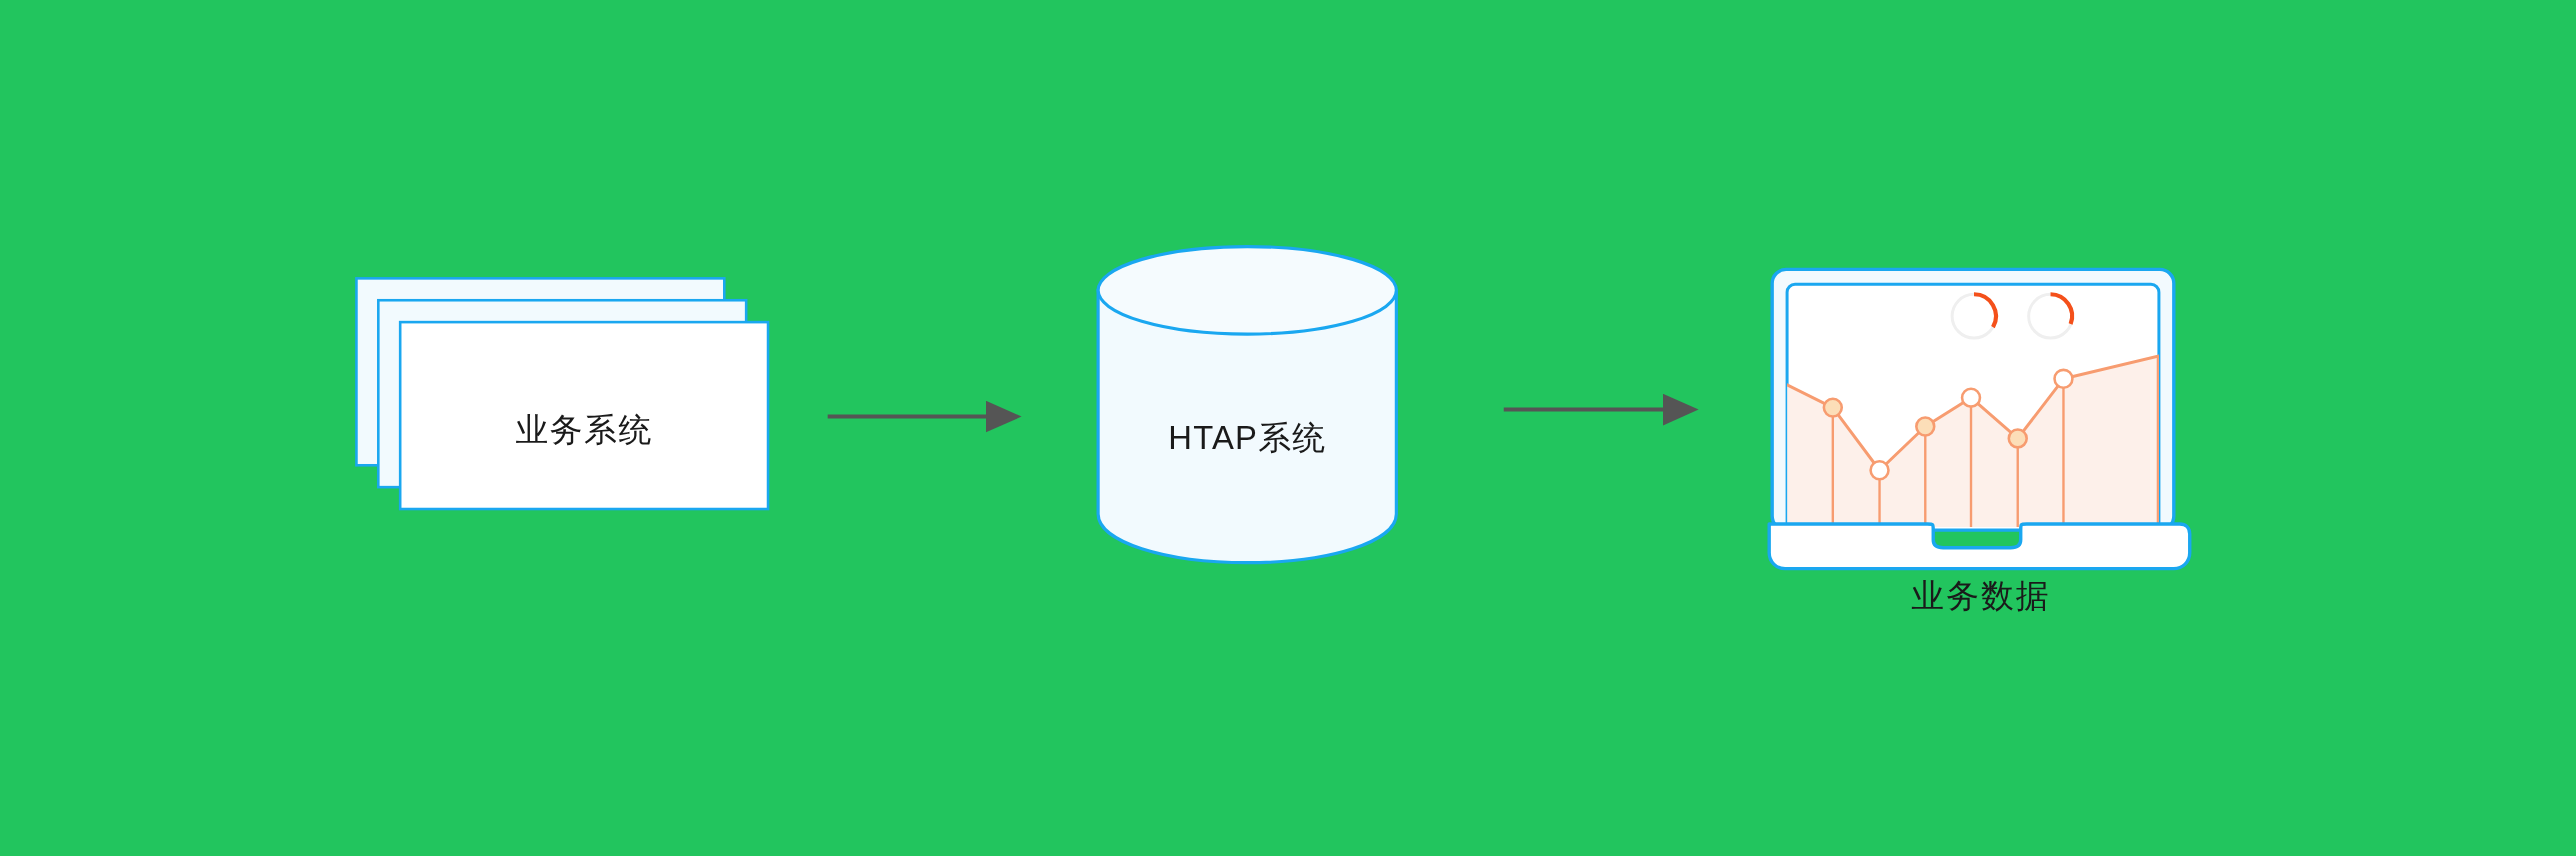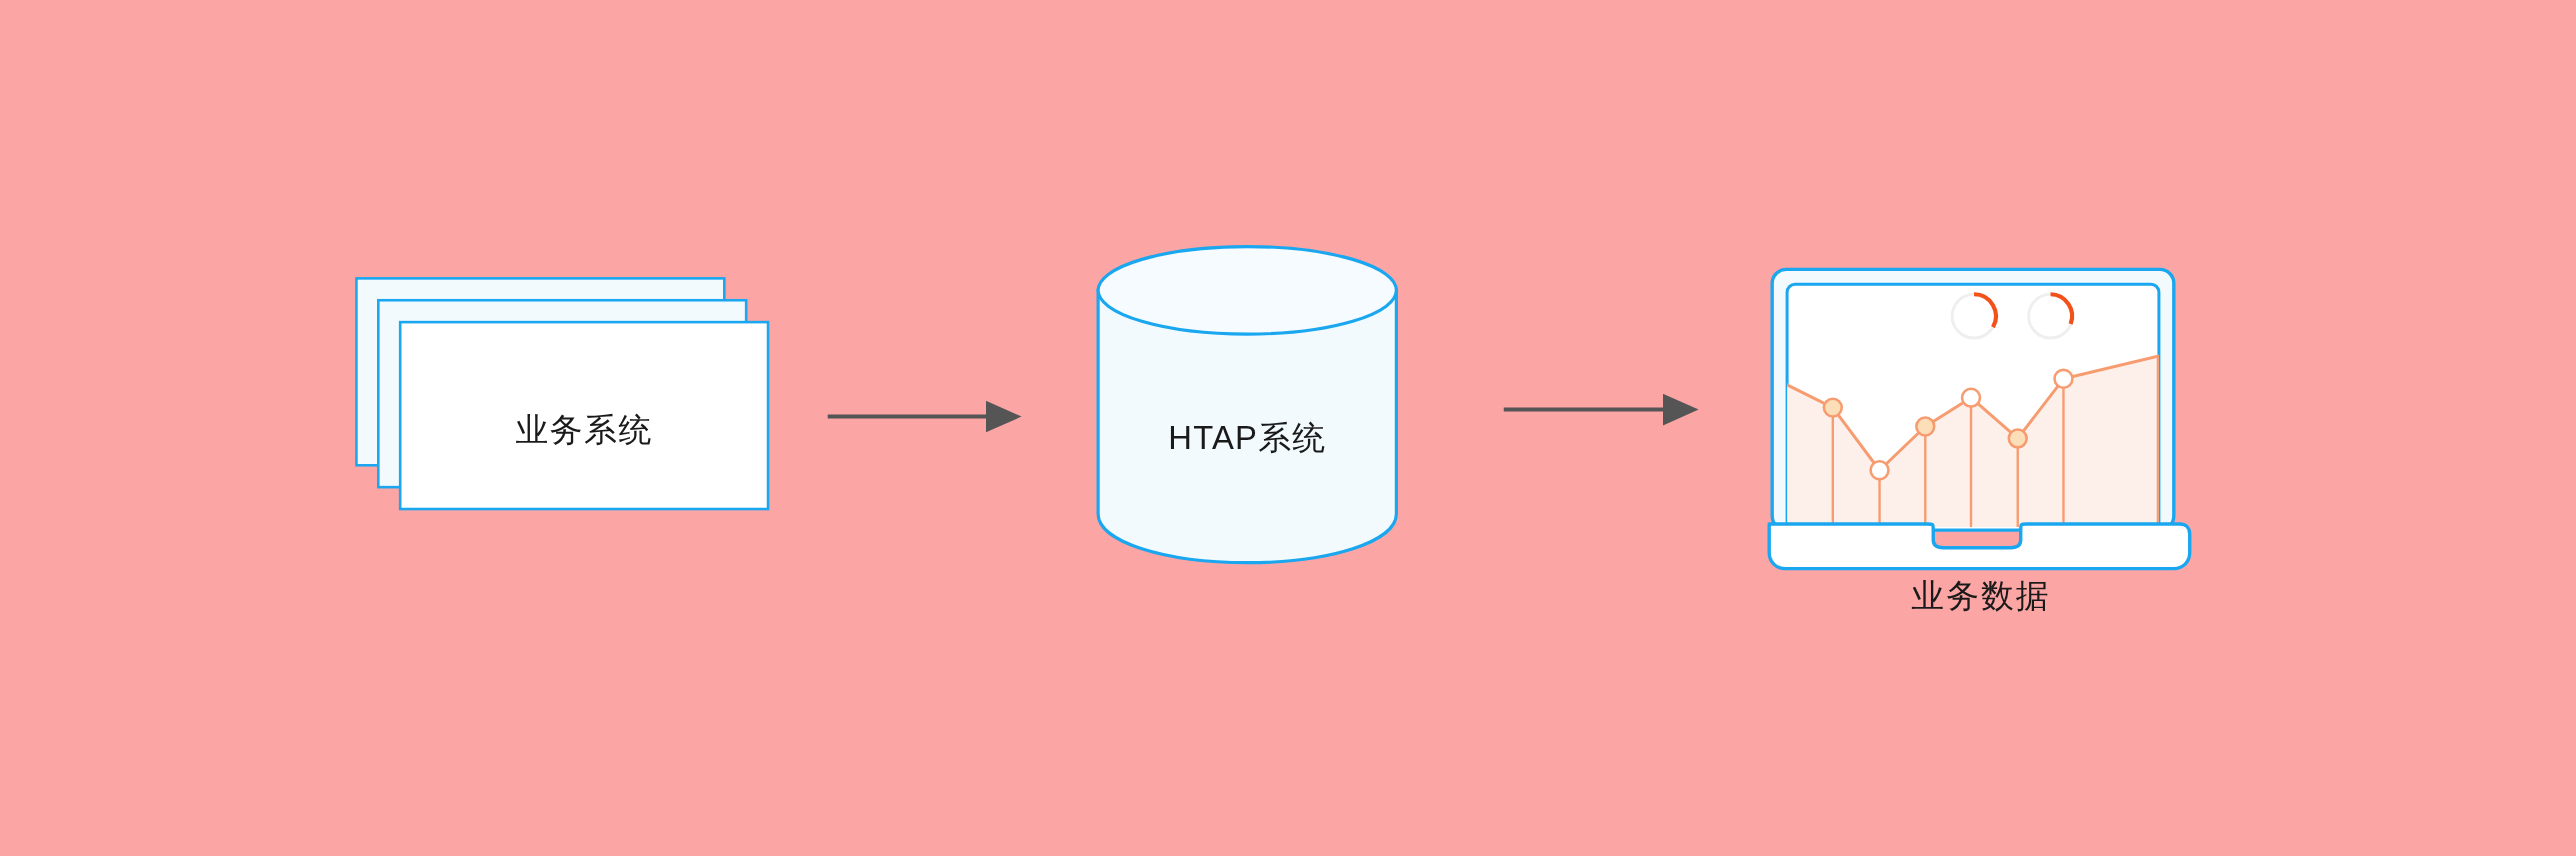--- a/index.html
+++ b/index.html
@@ -7,21 +7,21 @@
     padding: 0;
     background: #ffffff;
   }
   body {
     font-family: "Liberation Sans", "DejaVu Sans", sans-serif;
   }
   #canvas {
     position: relative;
     width: 2576px;
     height: 856px;
-    background: #fca5a5;
+    background: #22c55e;
     overflow: hidden;
   }
   #diagram-svg {
     position: absolute;
     left: 0;
     top: 0;
     width: 2576px;
     height: 856px;
     display: block;
   }

